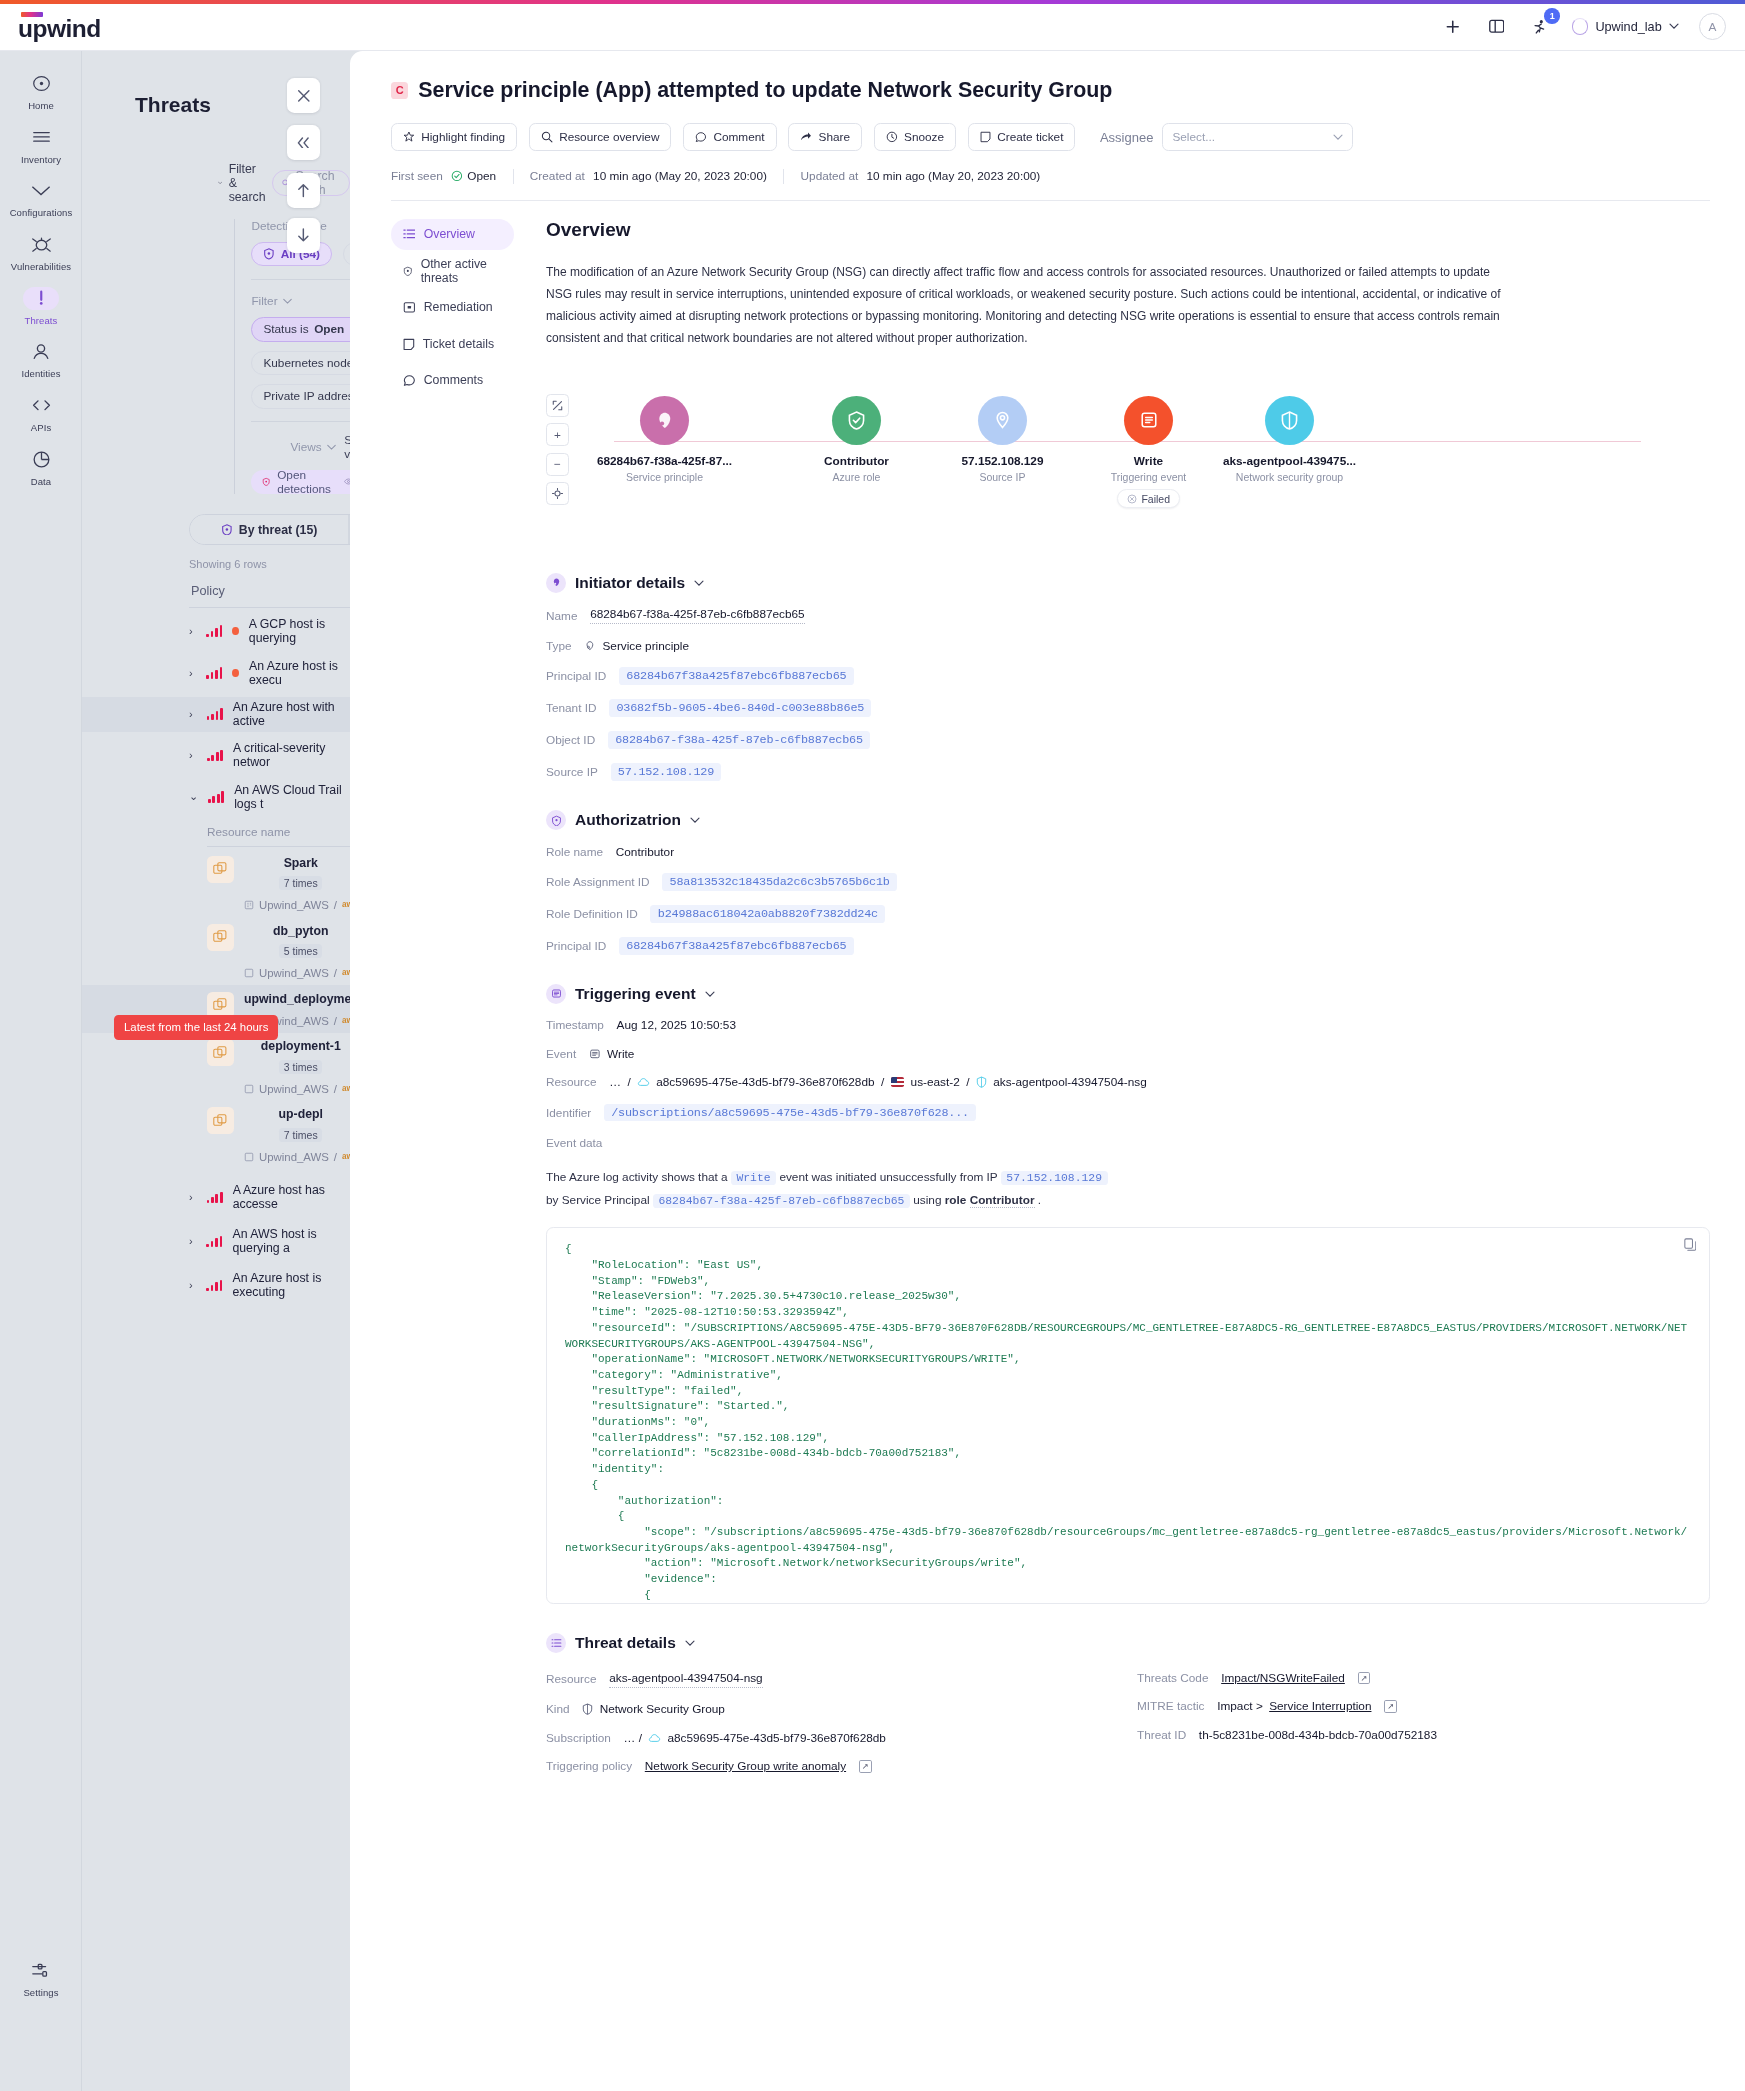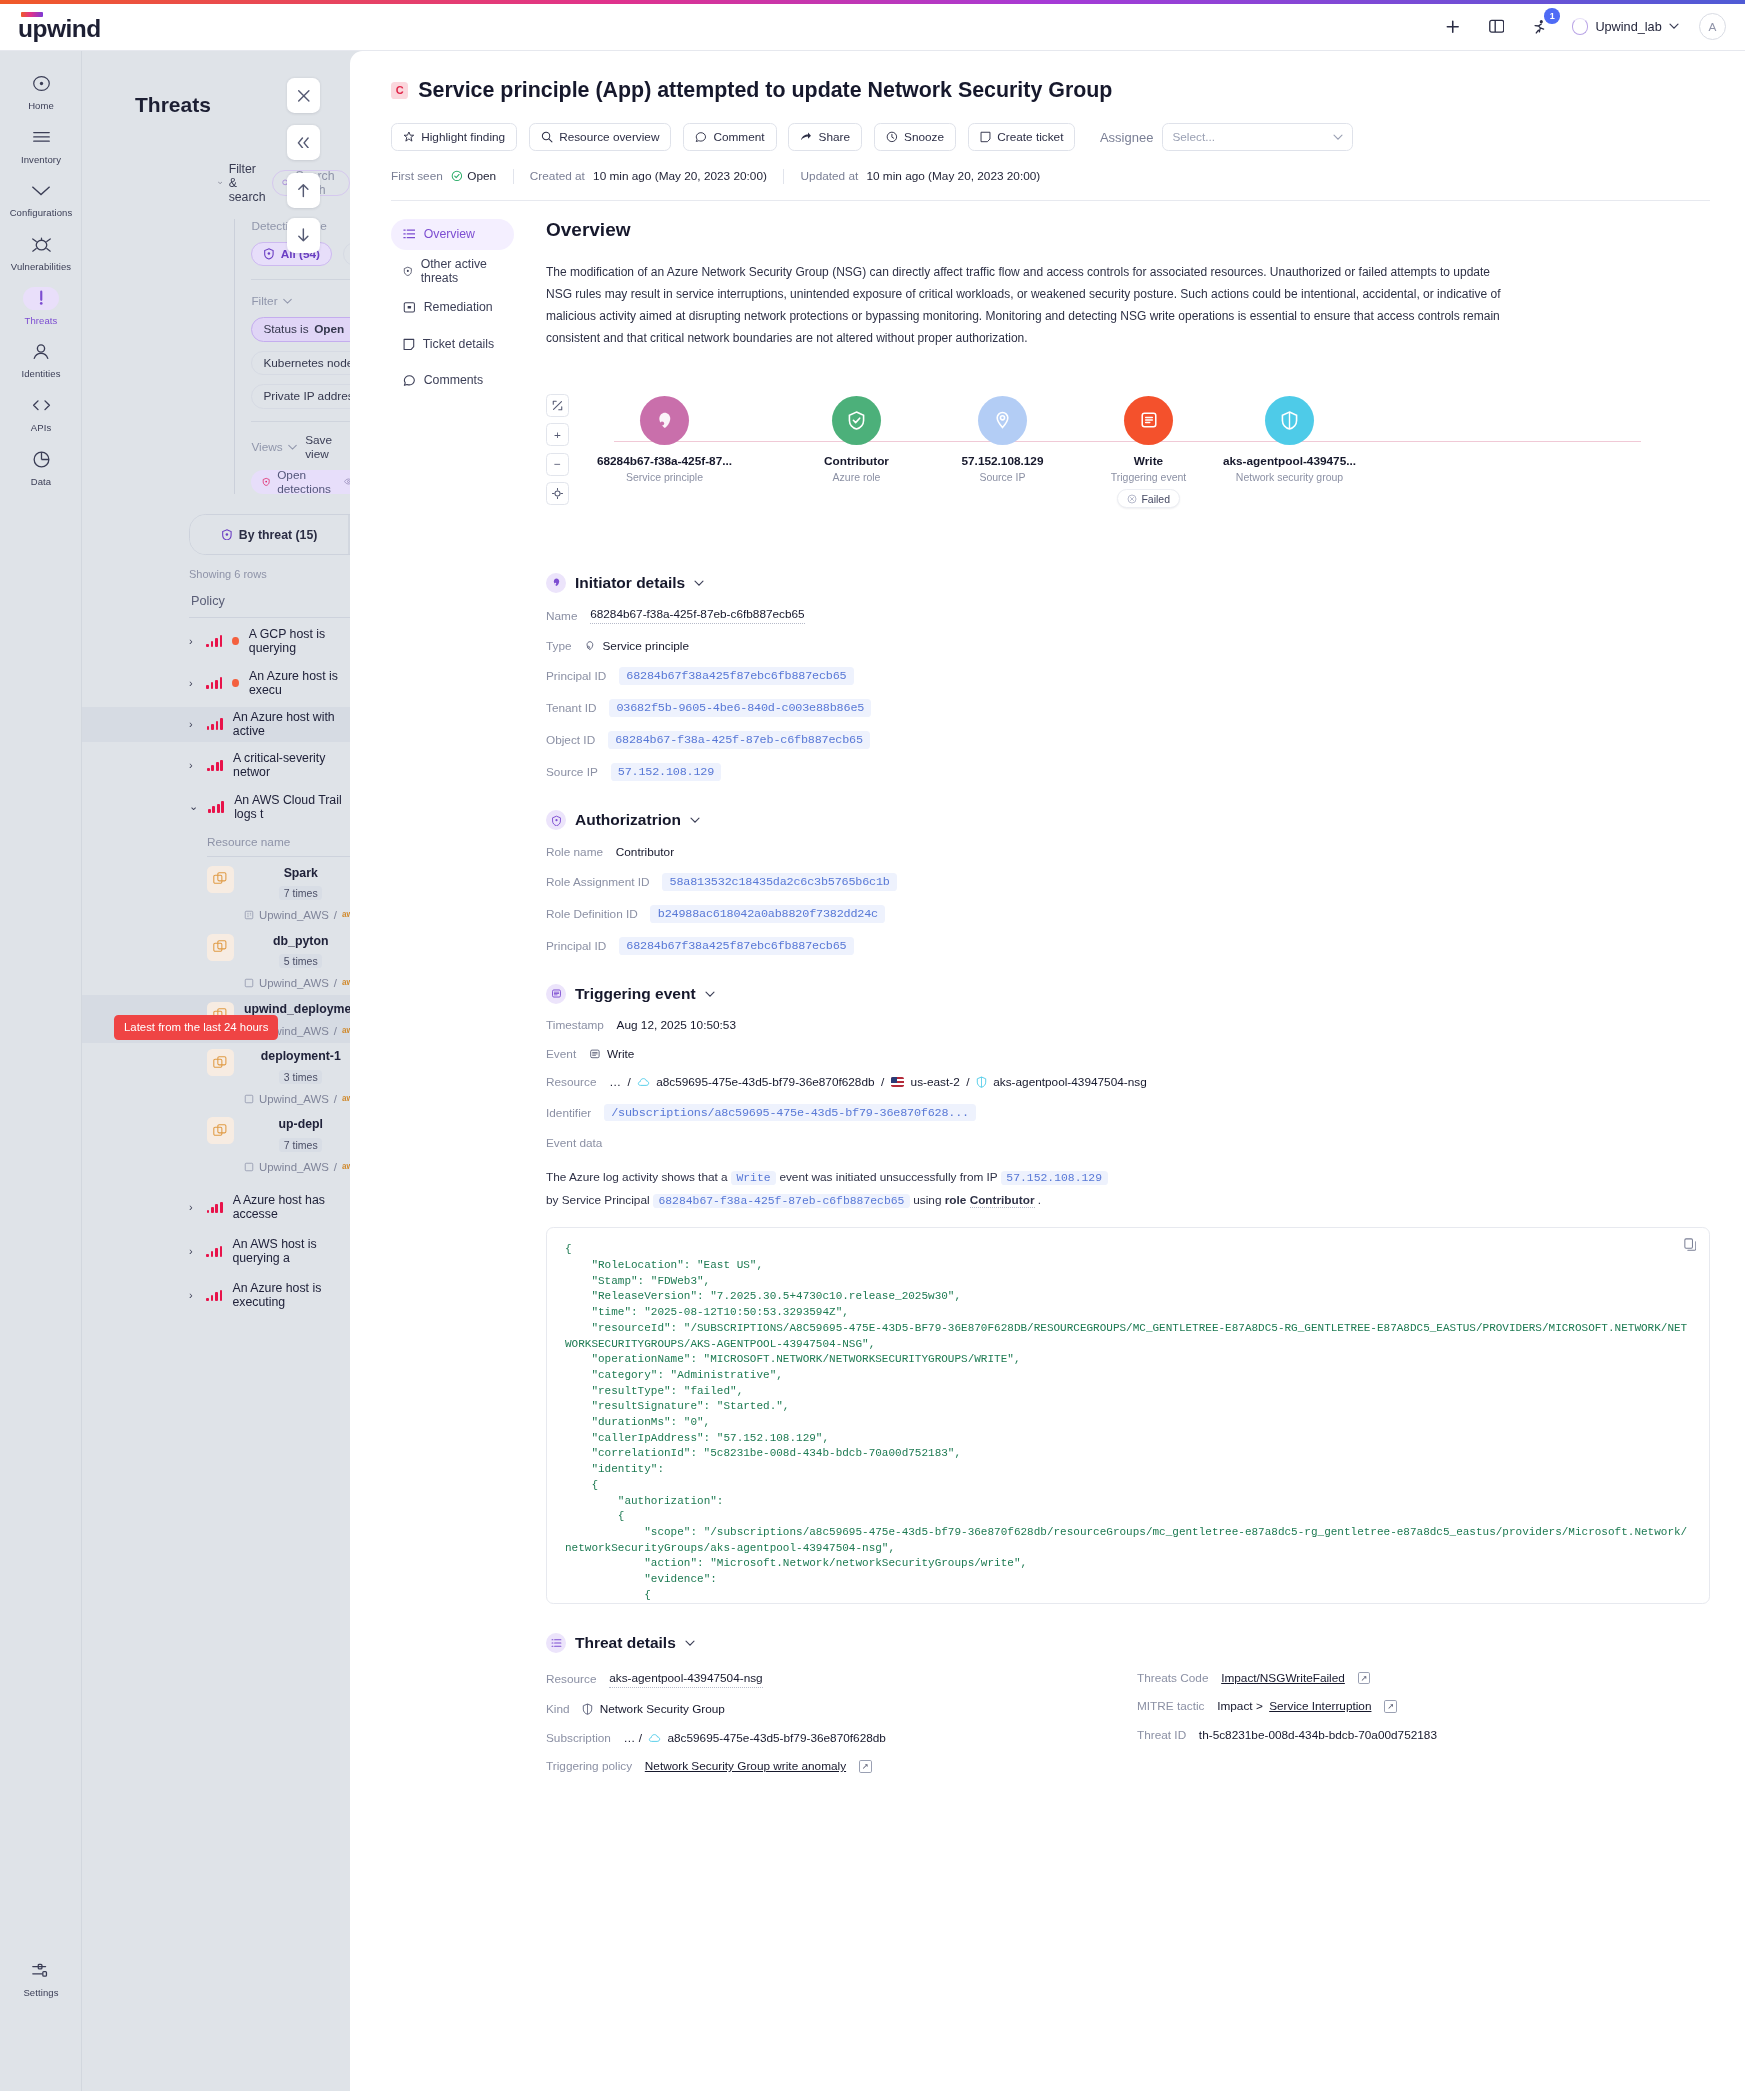--- a/index.html
+++ b/index.html
@@ -60,26 +60,26 @@
   .search-pill { display:flex; align-items:center; gap:6.4px; border:0.9px solid #d5c8ee; border-radius:14.5px;
     height:25.5px; padding:0 9px; color:#8e93a8; font-size:12.3px; width:182px; overflow:hidden;}
   .fsec { margin-left:152px; border-left:0.9px solid #cbd0da; padding-left:16.4px; }
   .fsec-label { font-size:11.8px; color:#9096ab; margin-top:14.5px; }
   .chips { display:flex; gap:11px; margin-top:9px; flex-wrap:nowrap; }
   .chip { border:0.9px solid #d6dae3; border-radius:13.6px; height:24.5px; padding:0 11px; display:flex;
     align-items:center; gap:5.5px; font-size:11.8px; color:#34374d; background:transparent; white-space:nowrap; cursor:pointer;}
   .chip.sel { background:#e7defa; border-color:#cdb9f0; color:#6b3fc4; font-weight:600;}
   .chip.filt-active { background:#e0d5f6; border-color:#c4adee; }
   .hr-soft { border-top:0.9px solid #cfd4dd; margin:12.7px 0 0 0; width:162px;}
-  .views-row { display:flex; gap:8px; font-size:11.8px; color:#9096ab; margin-top:11px;}
+  .views-row { display:flex; gap:8px; font-size:11.8px; color:#9096ab; margin-top:11px;margin-left:39px;}
   .views-row b { color:#3a3d55; font-weight:400;}
   .view-chip { margin-top:8.2px; background:#e7defa; border-radius:13.6px; height:24.5px; padding:0 11px;
     display:inline-flex; align-items:center; gap:6.4px; font-size:11.8px; color:#53567a; cursor:pointer;}
 
-  .seg { margin:20px 0 0 107px; width:209px; height:41px; border:0.9px solid #cdd2dc; border-radius:16.4px;
+  .seg { margin:20px 0 0 107px; width:209px; height:31px; border:0.9px solid #cdd2dc; border-radius:16.4px;
     display:flex; align-items:center; overflow:hidden; background:transparent;}
   .seg-a { flex:1; height:100%; display:flex; align-items:center; justify-content:center; gap:6.4px;
     font-size:12.3px; font-weight:700; color:#2b2d44; background:#dfe3e8; cursor:pointer;}
   .seg-b { width:49px; height:100%; background:#d2d7df; cursor:pointer;}
   .showing { margin:12.7px 0 0 107px; font-size:11px; color:#8e93a8;}
   .col-policy { margin:14.5px 0 0 109px; font-size:12.7px; color:#5a5e77;}
   .list-hr { margin:9px 0 0 107px; width:264px; border-top:0.9px solid #cdd2dc;}
 
   .trow { display:flex; align-items:center; gap:10px; height:35px; padding-left:107px; font-size:12.3px;
     color:#20223a; cursor:pointer; }

